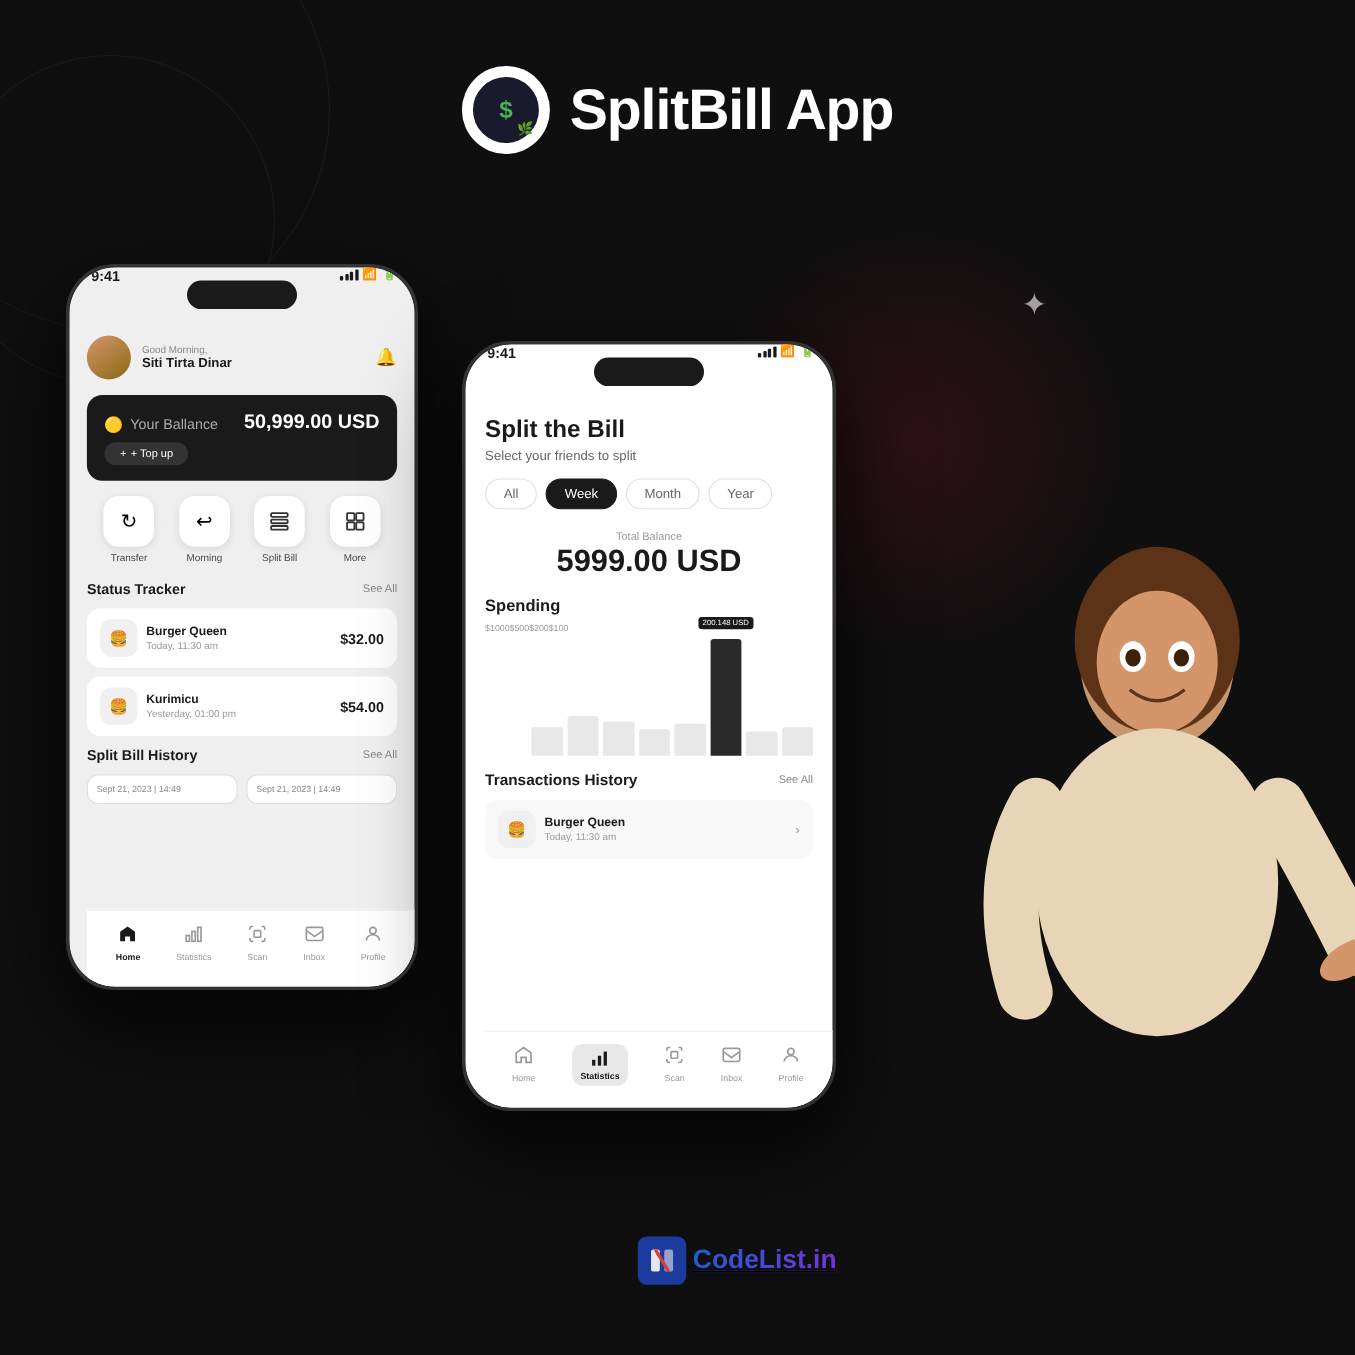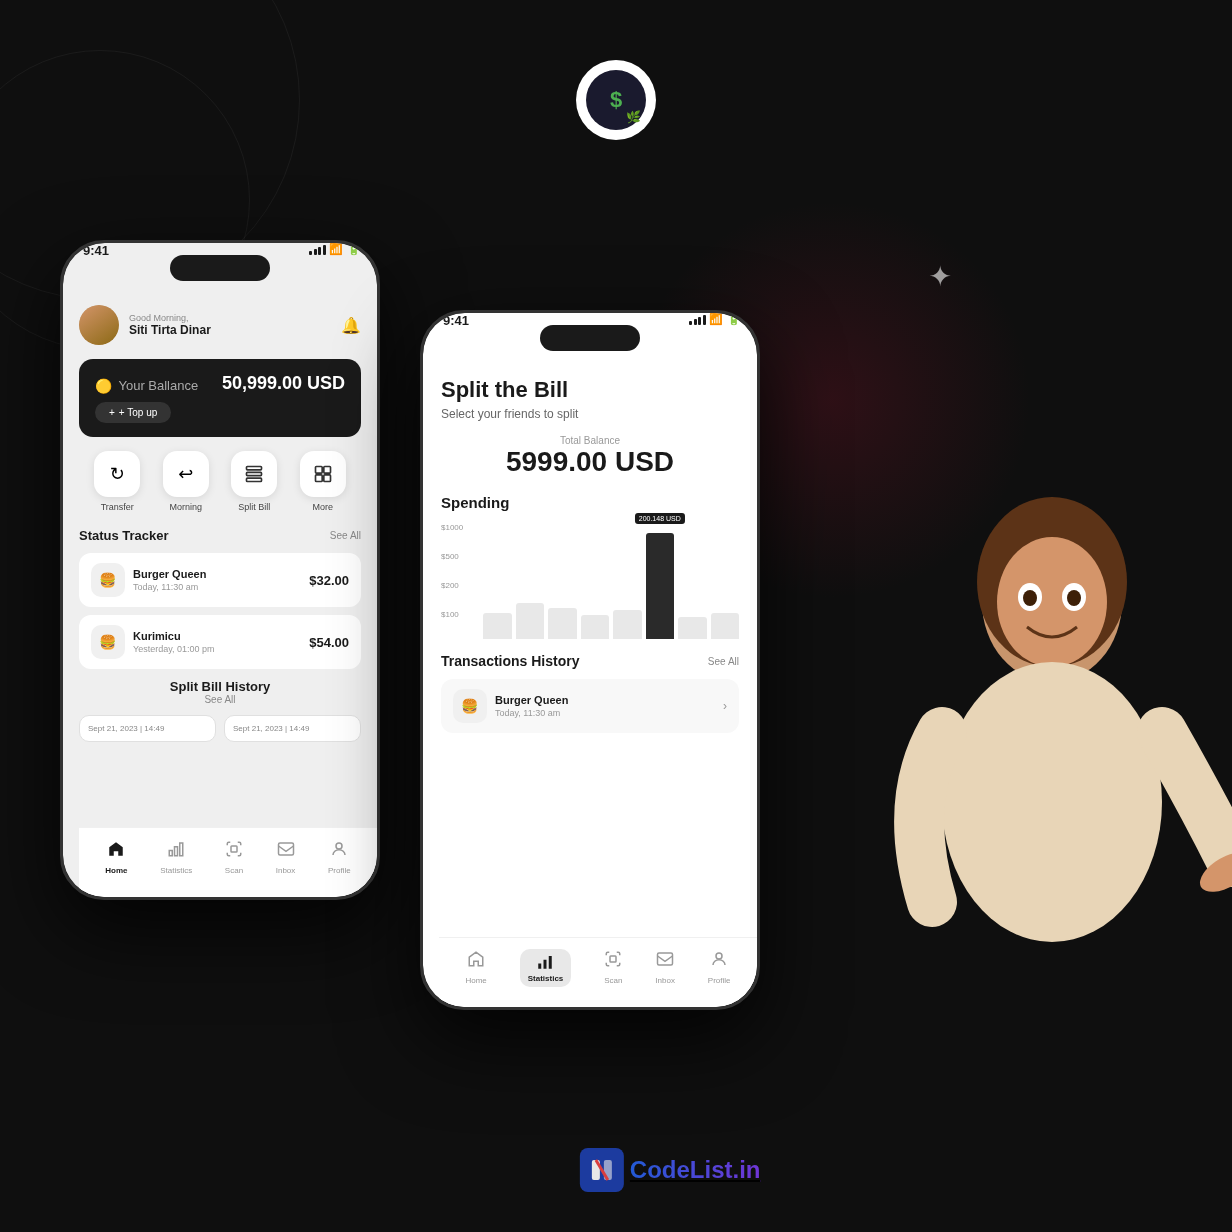--- a/index.html
+++ b/index.html
@@ -558,21 +558,21 @@
 
     .trans-history-title {
       font-size: 14px;
       font-weight: 700;
       color: #1a1a1a;
     }
 
     
     .watermark {
       position: absolute;
-      bottom: 40px;
+      bottom: 64px;
       left: 50%;
       transform: translateX(-20%);
       display: flex;
       align-items: flex-end;
       gap: 6px;
       opacity: 0.9;
       text-decoration: underline;
     }
 
     .balance-row {
@@ -594,20 +594,21 @@
 
 <div class="star-decoration">✦</div>
 
 <div class="header">
   <div class="logo-circle">
     <div class="logo-inner">
       <span style="color:#4CAF50; font-size:22px; font-weight:900;">$</span>
       <span style="position:absolute;bottom:6px;right:5px;color:#4CAF50;font-size:12px;">🌿</span>
     </div>
   </div>
+  <div class="app-title">SplitBill App</div>
 </div>
 
 <div class="phone-left">
   <div class="phone-shell">
     <div class="phone-screen left-screen-bg">
 
       <div class="dynamic-island"></div>
 
       <div class="status-bar">
         <span class="status-time">9:41</span>
@@ -704,21 +705,21 @@
           <div class="trans-left">
             <div class="trans-icon">🍔</div>
             <div>
               <div class="trans-name">Kurimicu</div>
               <div class="trans-date">Yesterday, 01:00 pm</div>
             </div>
           </div>
           <div class="trans-amount">$54.00</div>
         </div>
 
-        <div class="section-header" style="margin-top:10px;flex-direction:column;">
+        <div class="section-header" style="margin-top:10px;">
           <span class="section-title">Split Bill History</span>
           <span class="see-all">See All</span>
         </div>
 
         <div class="split-history">
           <div class="split-card">
             <div class="split-date">Sept 21, 2023 | 14:49</div>
           </div>
           <div class="split-card">
             <div class="split-date">Sept 21, 2023 | 14:49</div>
@@ -794,31 +795,37 @@
           </div>
           <span class="wifi-icon">📶</span>
           <span class="battery-icon">🔋</span>
         </div>
       </div>
 
       <div class="right-content">
         <div class="page-title">Split the Bill</div>
         <div class="page-subtitle">Select your friends to split</div>
 
+        <div class="period-tabs">
+          <button class="period-tab">All</button>
+          <button class="period-tab active">Week</button>
+          <button class="period-tab">Month</button>
+          <button class="period-tab">Year</button>
+        </div>
 
         <div class="balance-section">
           <div class="total-balance-label">Total Balance</div>
           <div class="total-balance-amount">5999.00 USD</div>
         </div>
 
         <div class="chart-section">
           <div class="chart-title">Spending</div>
           <div style="position:relative; height: 120px;">
 
-            <div style="position:absolute; left:0; top:0; bottom:20px; display:flex; flex-direction:column; justify-content:flex-end; width:38px;gap:20px;">
+            <div style="position:absolute; left:0; top:0; bottom:20px; display:flex; flex-direction:row; justify-content:space-between; width:38px;">
               <span style="font-size:8px;color:#999;">$1000</span>
               <span style="font-size:8px;color:#999;">$500</span>
               <span style="font-size:8px;color:#999;">$200</span>
               <span style="font-size:8px;color:#999;">$100</span>
             </div>
 
             <div style="position:absolute; left:42px; right:0; bottom:0; top:0; display:flex; align-items:flex-end; gap:4px;">
               <div style="flex:1; height:22%; background:#e8e8e8; border-radius:3px 3px 0 0;"></div>
               <div style="flex:1; height:30%; background:#e8e8e8; border-radius:3px 3px 0 0;"></div>
               <div style="flex:1; height:26%; background:#e8e8e8; border-radius:3px 3px 0 0;"></div>

